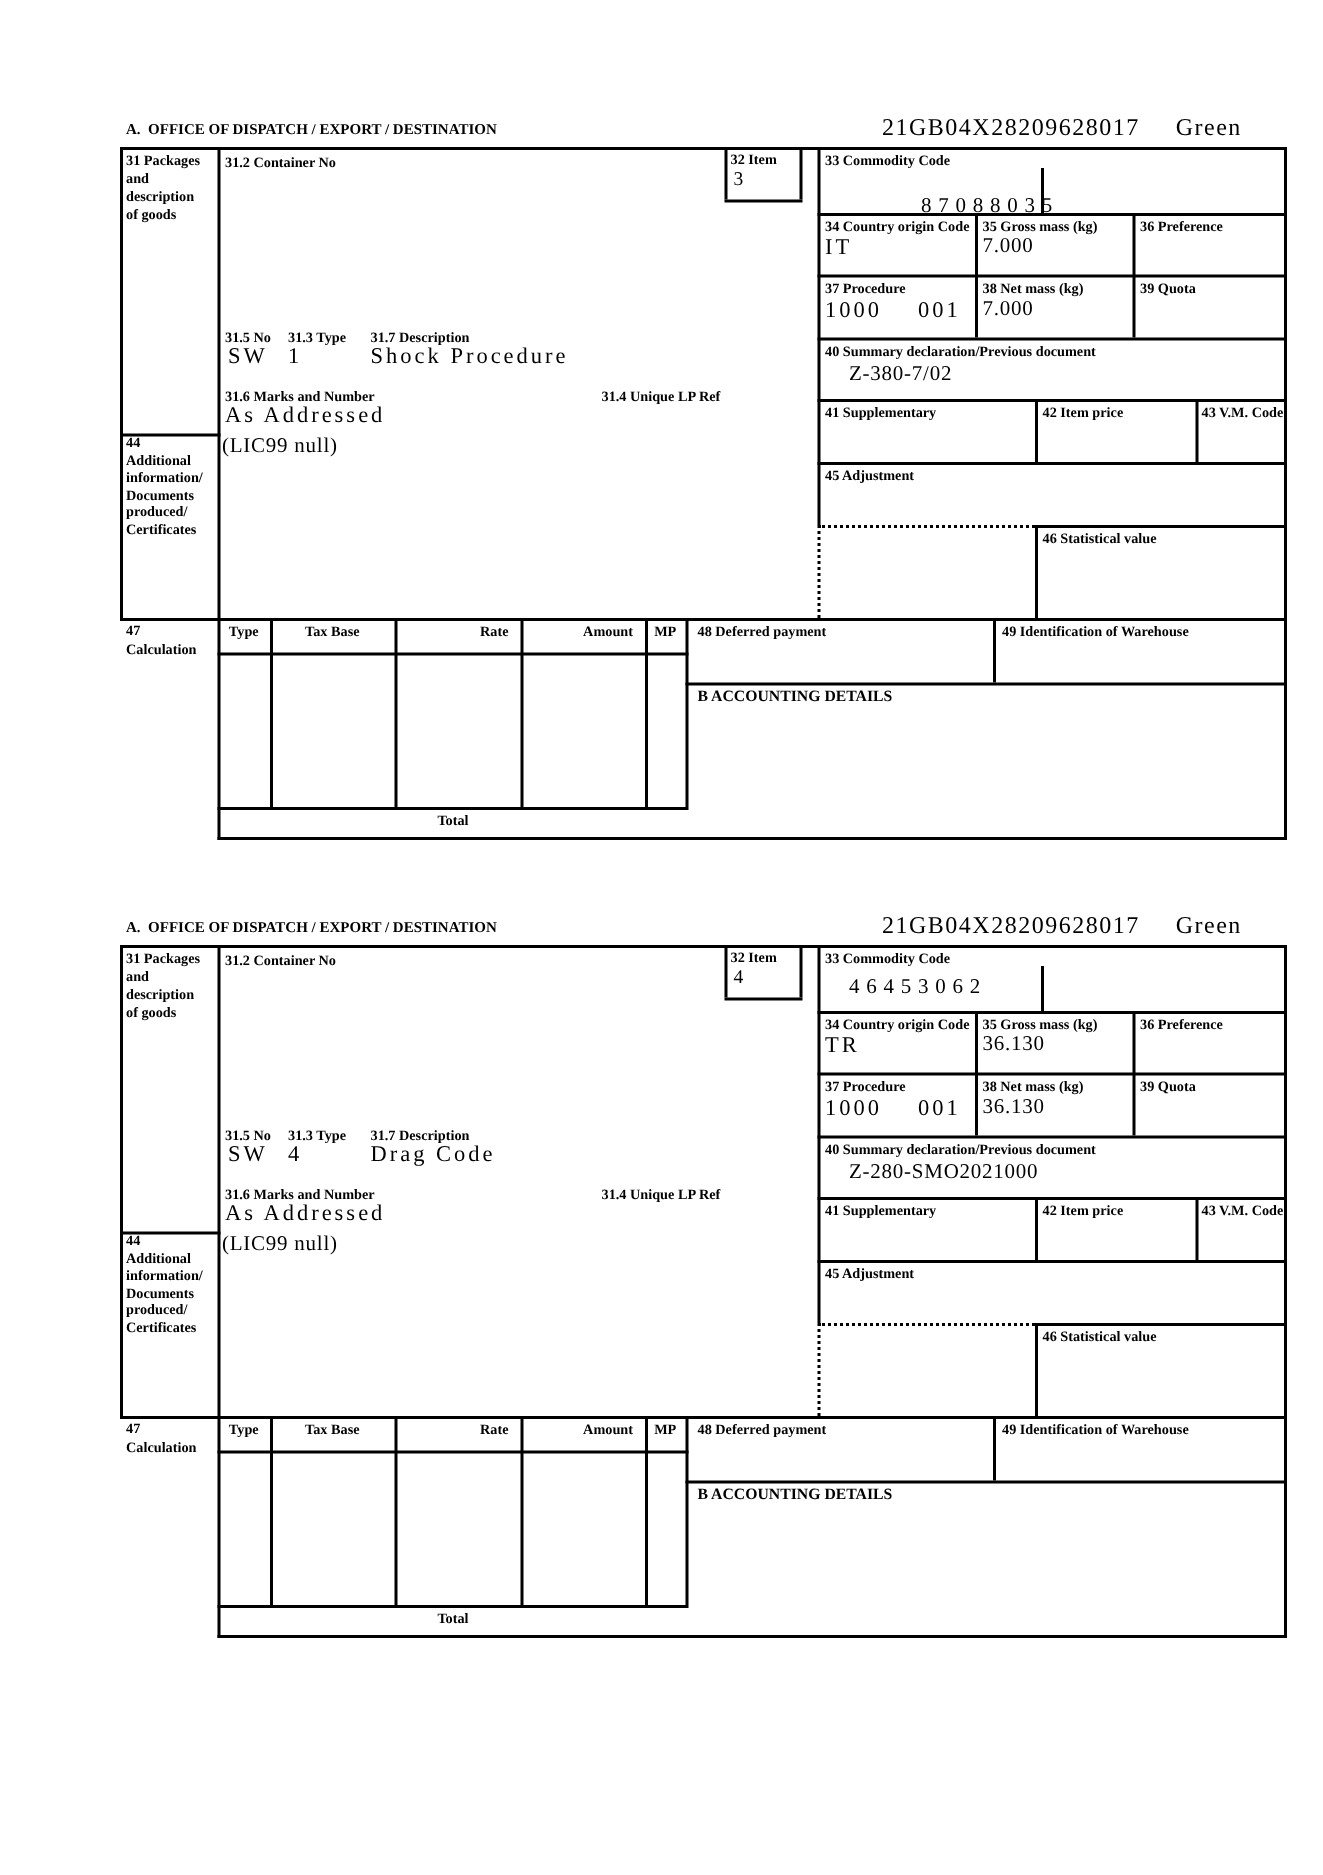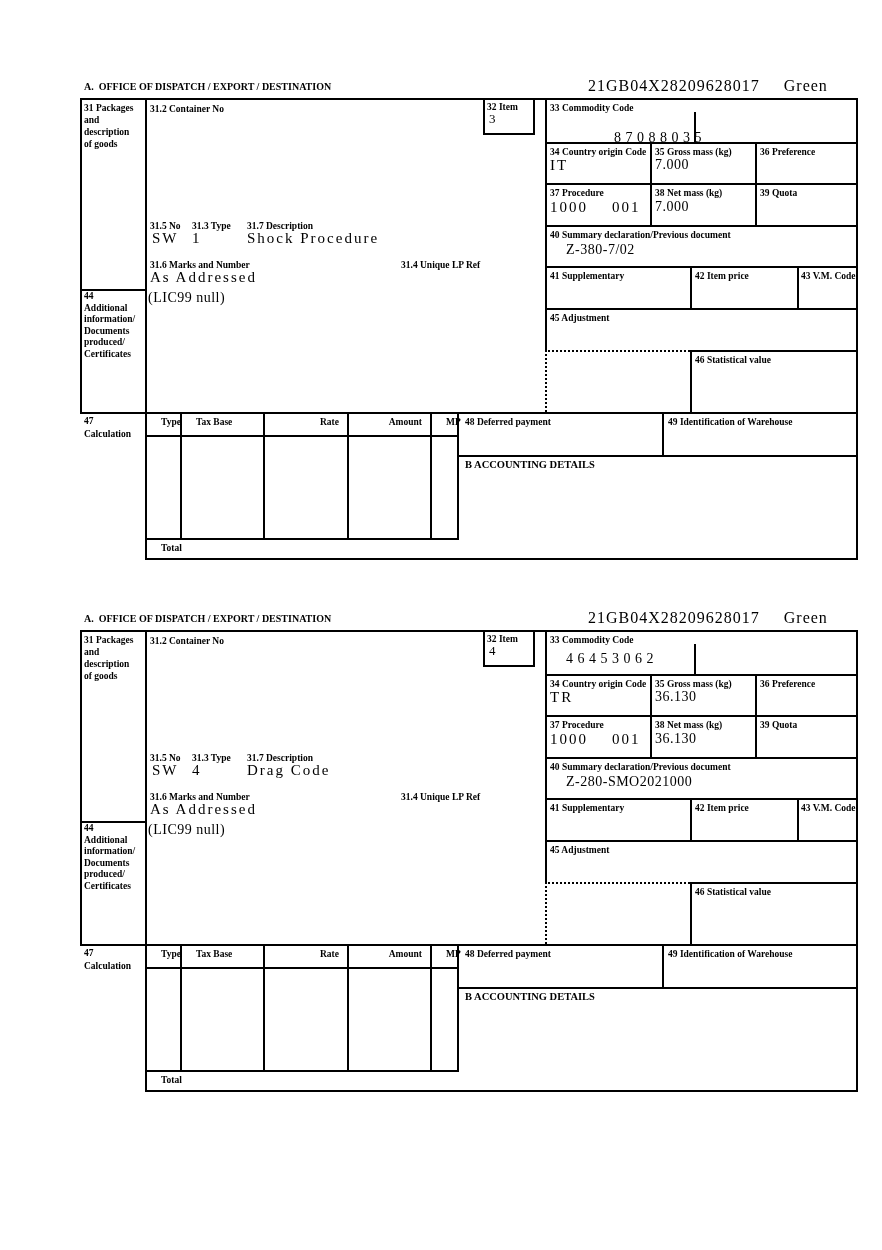--- a/index.html
+++ b/index.html
@@ -13,21 +13,21 @@
   .vl.dot{background:none;width:0;border-left:2px dotted #000;}
   
   .lab{position:absolute;font-weight:bold;font-size:9.5px;line-height:12px;white-space:pre-line;}
   .hdr{position:absolute;font-weight:bold;font-size:10px;white-space:pre;}
   .ref{position:absolute;font-size:16px;letter-spacing:1px;display:flex;gap:24px;white-space:pre;}
   .val{position:absolute;font-size:15px;letter-spacing:2px;line-height:16px;white-space:pre;}
   .val.sp{letter-spacing:4.5px;font-size:14px;}
   .val.ns{letter-spacing:0.5px;font-size:14px;}
   .val.sm{font-size:13px;letter-spacing:0;}
   .cell{position:absolute;font-weight:bold;font-size:9.5px;}
-  .c{text-align:left;padding-left:16px;}
+  .c{text-align:center;}
   .r{text-align:right;}
   .acct{position:absolute;font-weight:bold;font-size:10.5px;}
 </style>
 </head>
 <body>
 
 <div class="page">
 
   <section class="form" style="top:80px;">
 

